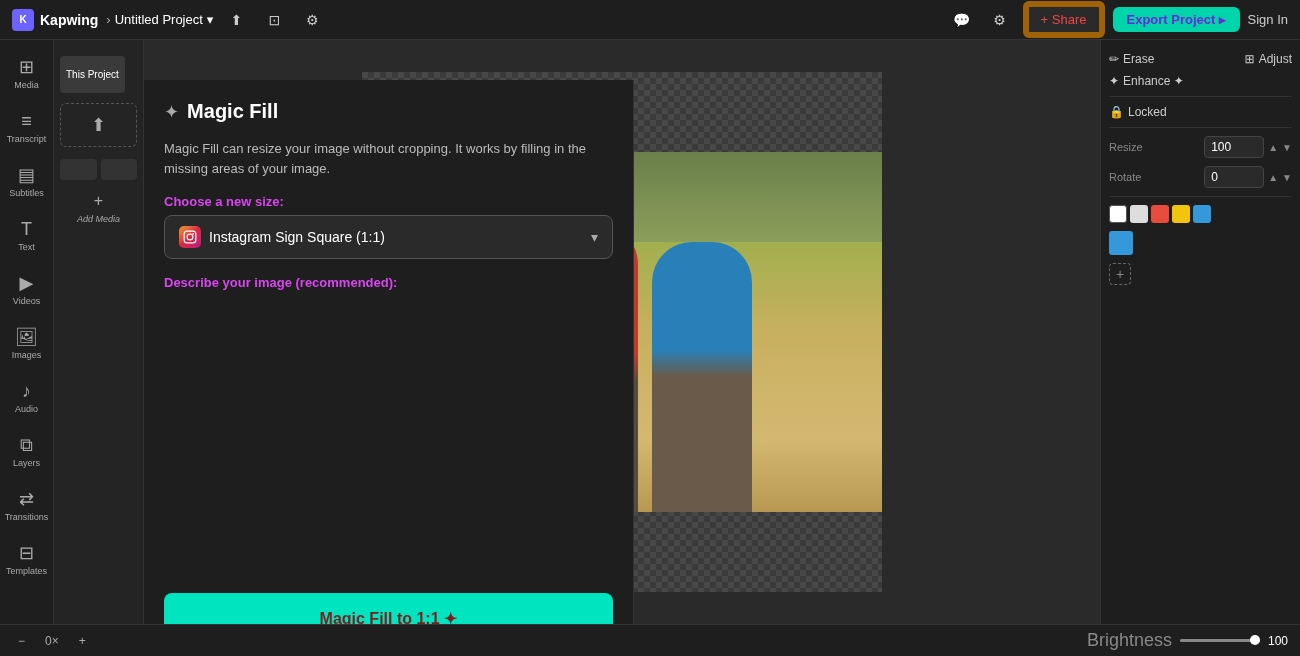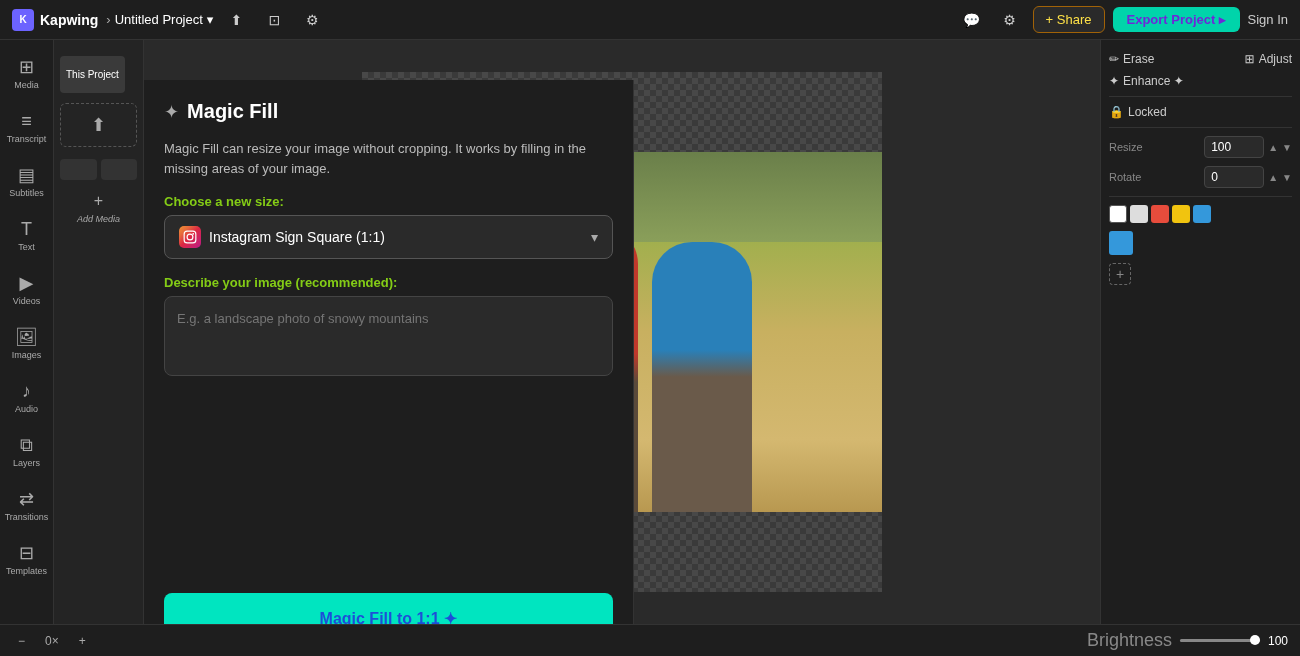--- a/index.html
+++ b/index.html
@@ -78,23 +78,23 @@
       cursor: pointer;
       font-size: 14px;
     }
     .topbar-right {
       display: flex;
       align-items: center;
       gap: 8px;
     }
     .share-btn {
       background: #2a2a2a;
-      border: 1px solid #a16207;
+      border: 6px solid #a16207;
       border-radius: 6px;
-      color: #fde047;
+      color: #ef4444;
       padding: 5px 12px;
       font-size: 13px;
       cursor: pointer;
       display: flex;
       align-items: center;
       gap: 5px;
     }
     .export-btn {
       background: #00d4aa;
       border: none;
@@ -376,21 +376,21 @@
       color: #fff;
     }
     .mf-description {
       font-size: 13px;
       color: #bbb;
       line-height: 1.5;
     }
     .mf-section-label {
       font-size: 13px;
       font-weight: 600;
-      color: #84cc16;
+      color: #d946ef;
       margin-bottom: 6px;
     }
     .mf-dropdown {
       background: #2a2a2a;
       border: 1px solid #555;
       border-radius: 8px;
       padding: 10px 14px;
       display: flex;
       align-items: center;
       justify-content: space-between;
@@ -427,21 +427,21 @@
       height: 80px;
       font-family: inherit;
       line-height: 1.5;
       width: 100%;
     }
 
     .mf-cta-btn {
       background: #00e5c0;
       border: none;
       border-radius: 8px;
-      color: #1d4ed8;
+      color: #7f1d1d;
       font-size: 16px;
       font-weight: 700;
       padding: 16px;
       cursor: pointer;
       text-align: center;
       margin-top: auto;
     }
 
     
     .bottom-bar {
@@ -618,21 +618,20 @@
               </svg>
             </div>
             <span>Instagram Sign Square (1:1)</span>
           </div>
           <span class="mf-chevron">▾</span>
         </div>
       </div>
 
       <div>
         <div class="mf-section-label">Describe your image (recommended):</div>
-        <textarea class="mf-textarea" placeholder="E.g. a landscape photo of snowy mountains" style=""></textarea>
       </div>
 
       <button class="mf-cta-btn">Magic Fill to 1:1 ✦</button>
     </div>
   </div>
 
   <div class="right-sidebar">
     <div class="rs-row">
       <div class="rs-btn">
         <span>✏</span>

